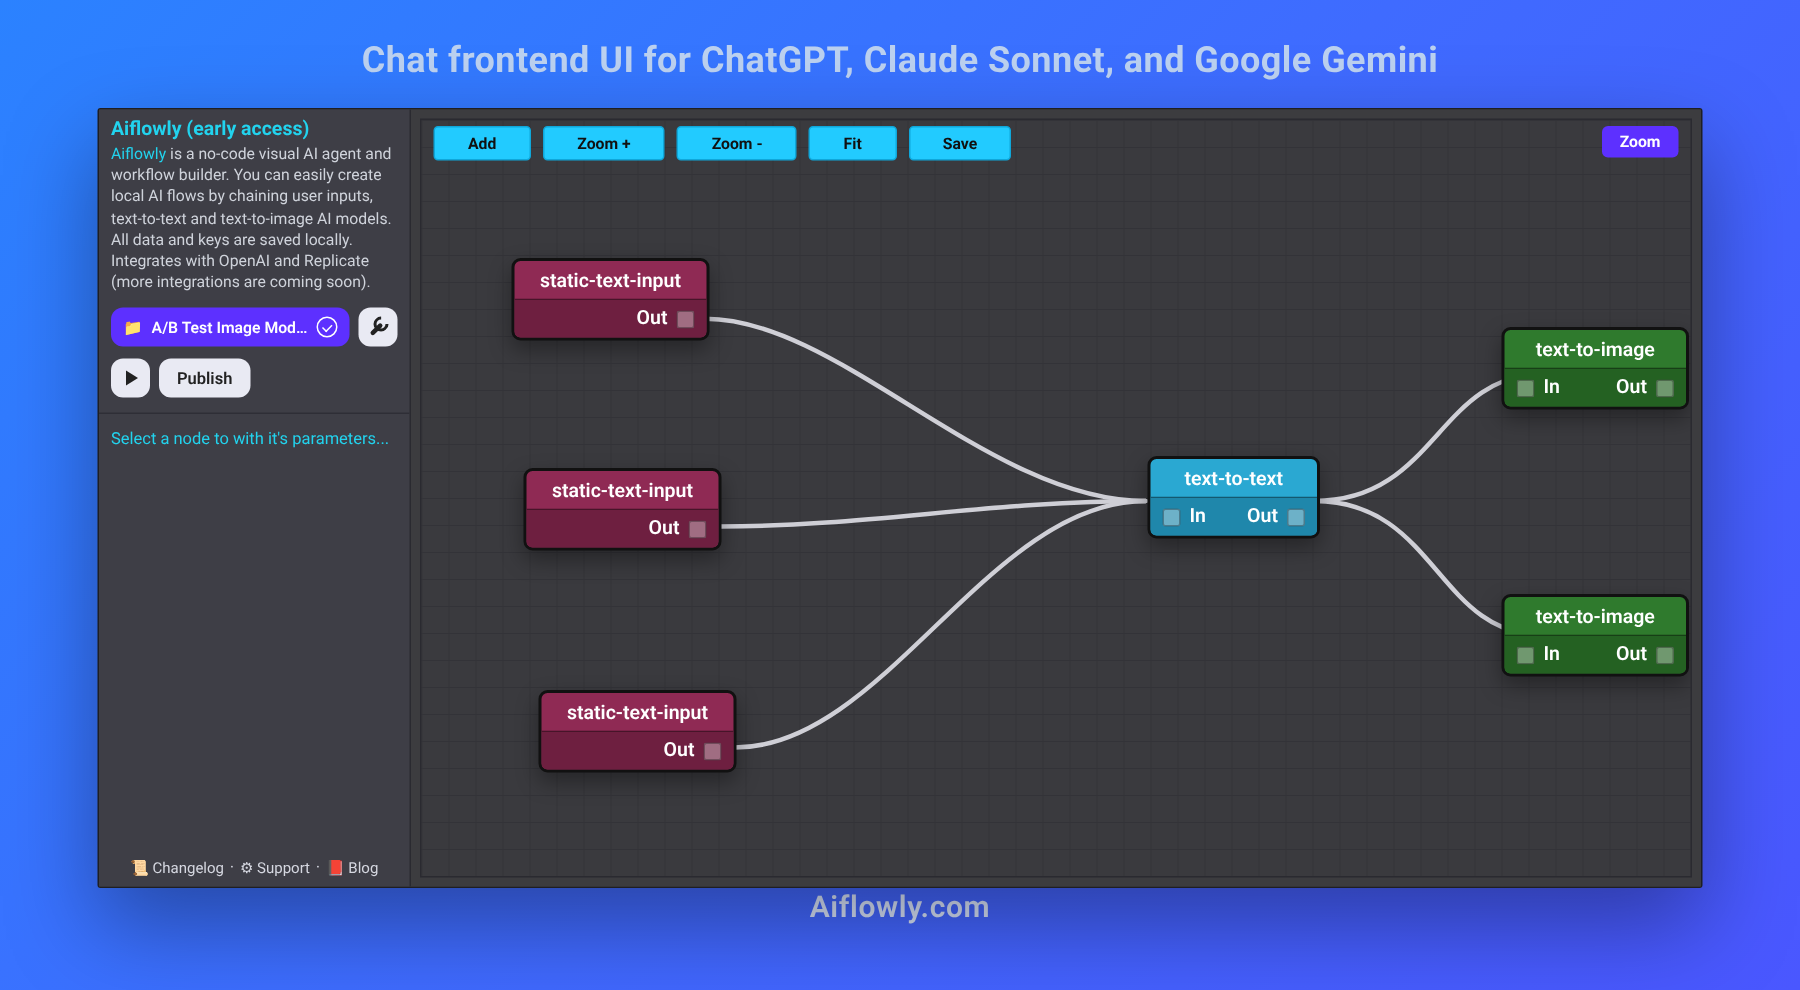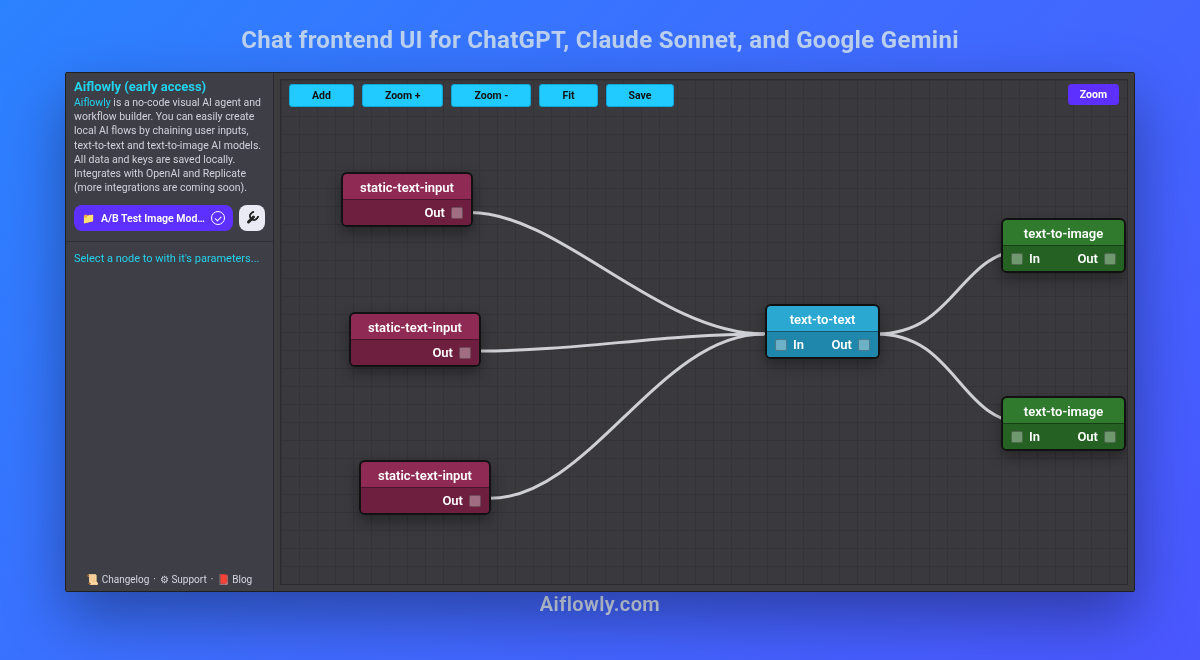--- a/index.html
+++ b/index.html
@@ -150,20 +150,28 @@
         <div class="pill-main">
           <span>📁</span>
           <span class="pill-mask">A/B Test Image Model...</span>
           <span class="pill-check"></span>
         </div>
         <div class="icon-btn">
           <span class="wrench"></span>
         </div>
       </div>
 
+      <div class="pub-row">
+        <div class="play-btn">
+          <span class="play-tri"></span>
+        </div>
+        <div class="publish-btn">
+          <span>Publish</span>
+        </div>
+      </div>
 
       <div class="divider"></div>
       <div class="hint">Select a node to with it's parameters...</div>
 
       <div class="sidebar-footer">
         <span>📜 Changelog</span>
         <span> · </span>
         <span>⚙ Support</span>
         <span> · </span>
         <span>📕 Blog</span>

